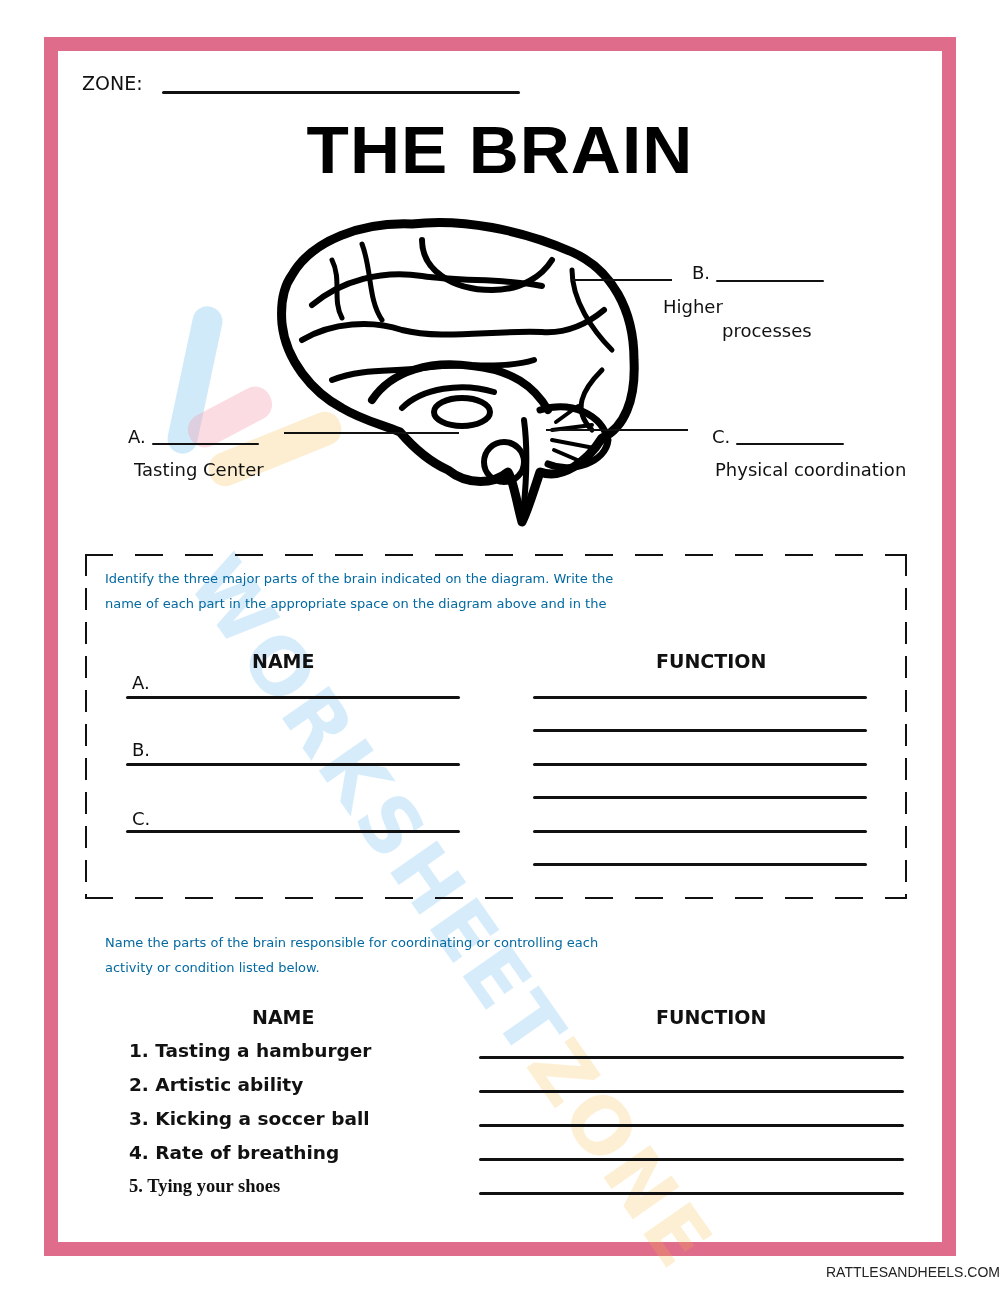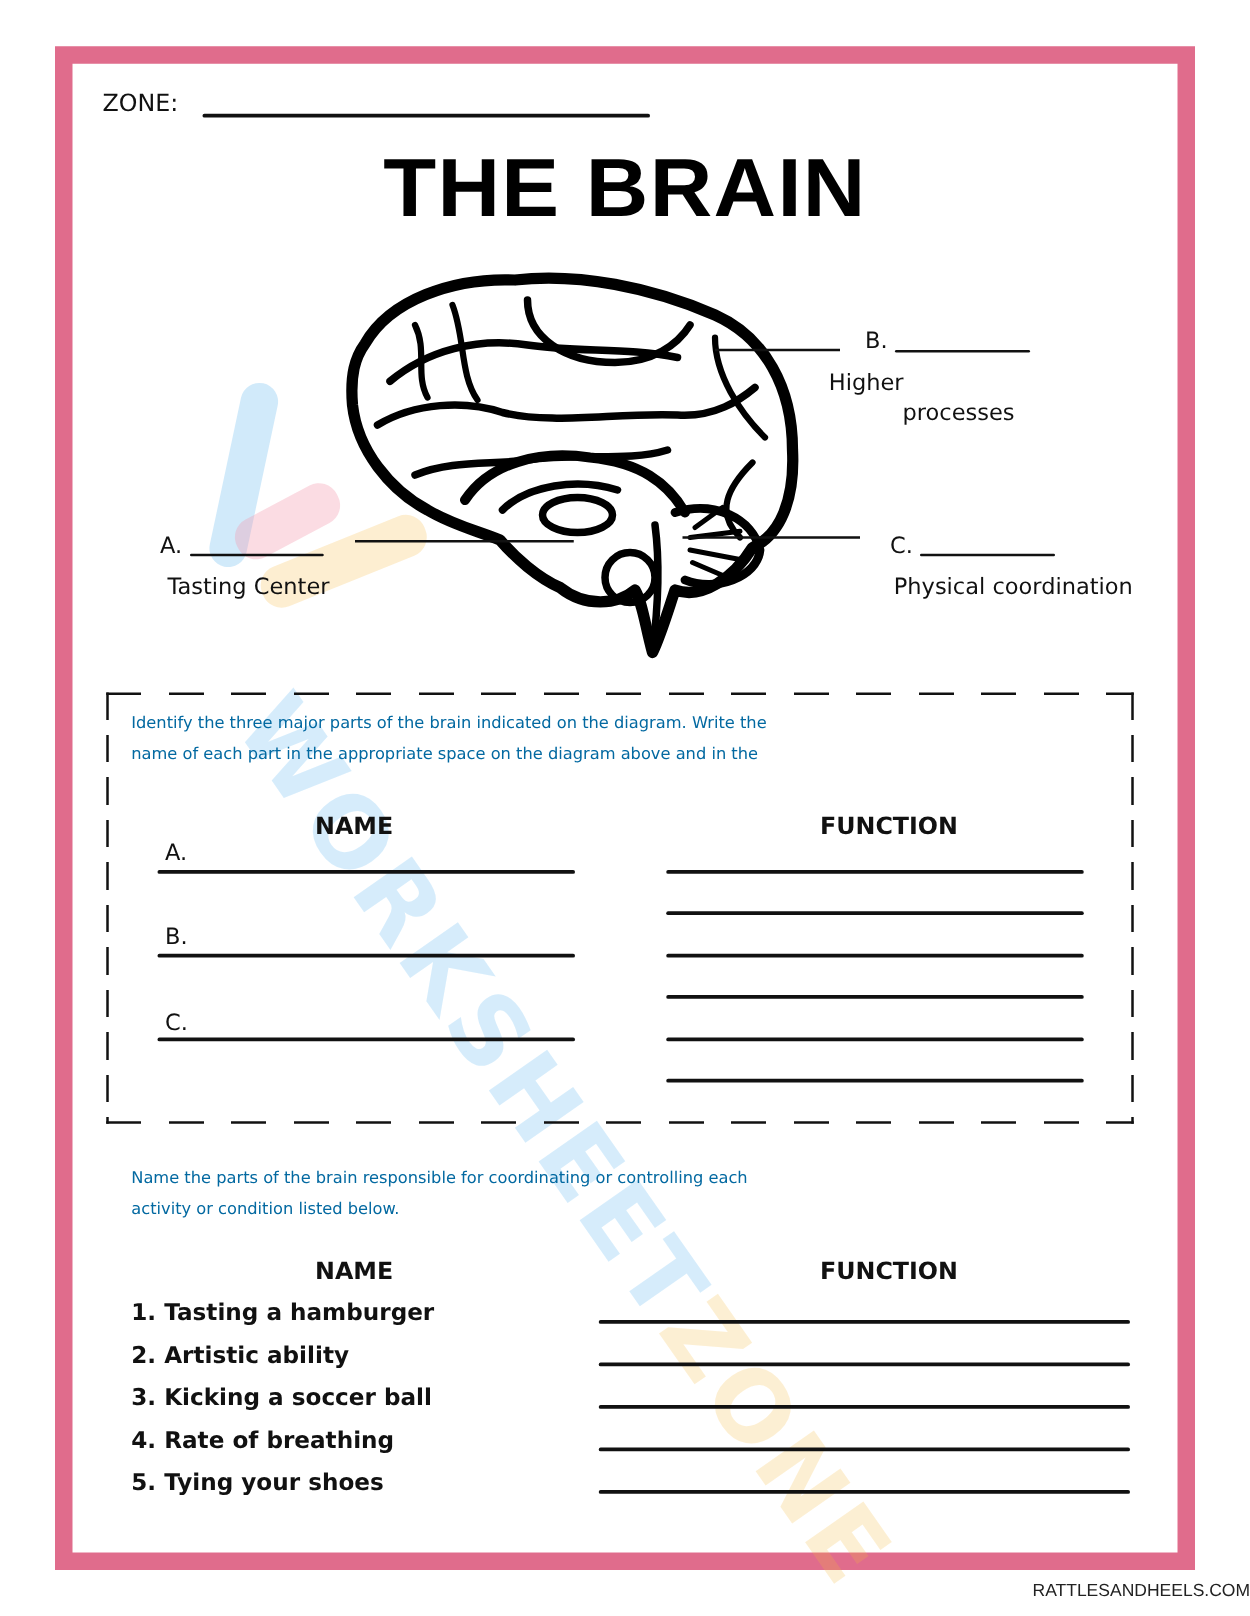--- a/index.html
+++ b/index.html
@@ -35,21 +35,21 @@
       font-family:"Liberation Sans", sans-serif; font-weight:900; font-size:66px;
       letter-spacing:1px; color:#000; transform:scaleX(1.05);
     }
     .dbox-h { position:absolute; height:2px;
       background: repeating-linear-gradient(90deg, #111 0 28px, transparent 28px 50px); }
     .dbox-v { position:absolute; width:2px;
       background: repeating-linear-gradient(180deg, #111 0 22px, transparent 22px 34px); }
 
     .para { position:absolute; font-size:13px; line-height:25px; color:#0369a1; }
     .colhead { position:absolute; font-size:19px; font-weight:bold; color:#111; }
-    .item { position:absolute; font-size:18.5px; font-weight:bold; color:#111; }
+    .item { position:absolute; font-size:18.5px; font-weight:bold; color:#111;margin-left:24px; }
     .footer {
       position:absolute; left:0; right:0; top:1264px; text-align:right;
       font-family:"Liberation Sans", sans-serif; font-size:14px; color:#222;
     }
   </style>
 </head>
 <body>
 
 <div class="frame"></div>
 
@@ -149,16 +149,16 @@
 <div class="colhead" style="left:656px;top:1006px;">FUNCTION</div>
 
 <div class="item" style="left:105px;top:1040px;">1. Tasting a hamburger</div>
 <div class="rule" style="left:479px;top:1056px;width:425px;"></div>
 <div class="item" style="left:105px;top:1074px;">2. Artistic ability</div>
 <div class="rule" style="left:479px;top:1090px;width:425px;"></div>
 <div class="item" style="left:105px;top:1108px;">3. Kicking a soccer ball</div>
 <div class="rule" style="left:479px;top:1124px;width:425px;"></div>
 <div class="item" style="left:105px;top:1142px;">4. Rate of breathing</div>
 <div class="rule" style="left:479px;top:1158px;width:425px;"></div>
-<div class="item" style="left:105px;top:1176px;">5. Tying your shoes</div>
+<div class="item" style="left:105px;top:1176px;font-family:Liberation Serif, serif;">5. Tying your shoes</div>
 <div class="rule" style="left:479px;top:1192px;width:425px;"></div>
 
 <div class="footer">RATTLESANDHEELS.COM</div>
 
 </body></html>

